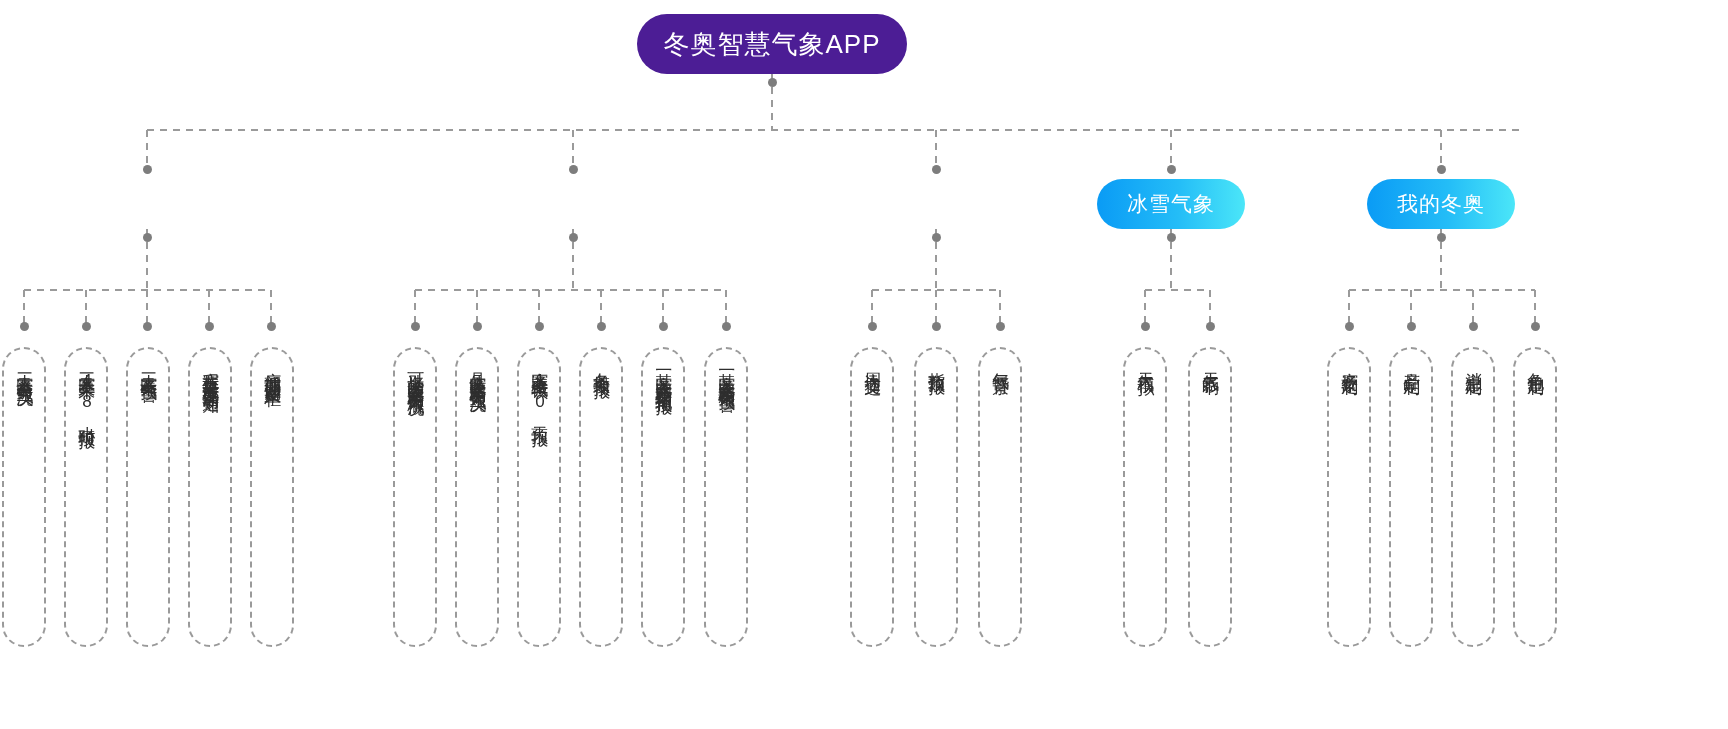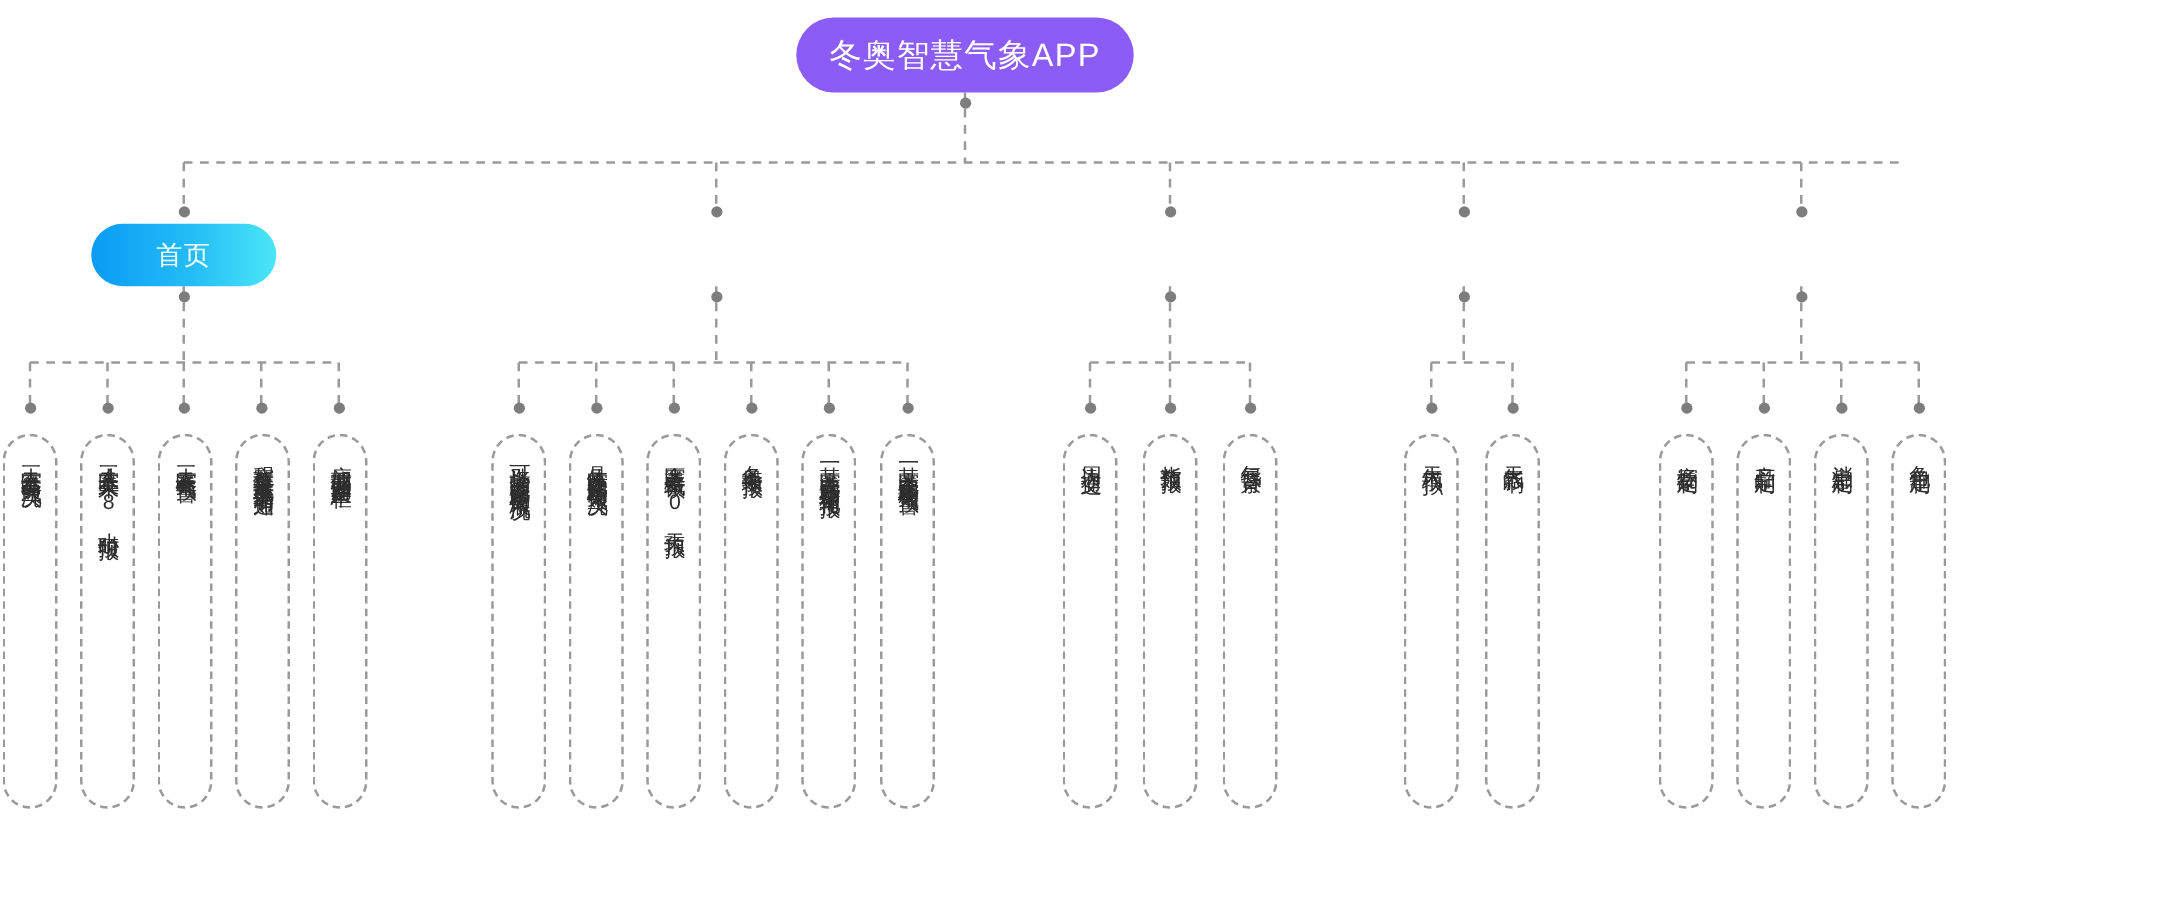--- a/index.html
+++ b/index.html
@@ -11,21 +11,21 @@
   }
   #stage{position:relative;width:1728px;height:729px;}
 
   
   #wires{position:absolute;left:0;top:0;width:1728px;height:729px;pointer-events:none;}
 
   
   .root-node{
     position:absolute;
     display:flex;align-items:center;justify-content:center;
-    background:#8b5cf6;
+    background:#4c1d95;
     color:#ffffff;
     border-radius:34px;
     font-size:26px;
     letter-spacing:1px;
     white-space:nowrap;
   }
 
   
   .l2-node{
     position:absolute;
@@ -154,22 +154,25 @@
 
   <div class="dot" style="left:1345px;top:322px;"></div>
   <div class="dot" style="left:1407px;top:322px;"></div>
   <div class="dot" style="left:1469px;top:322px;"></div>
   <div class="dot" style="left:1531px;top:322px;"></div>
 
   <div class="root-node" style="left:637px;top:14px;width:270px;height:60px;">
     <span>冬奥智慧气象APP</span>
   </div>
 
-  <div class="l2-node" style="left:73px;top:179px;width:148px;">
-    <span>首页</span>
+  <div class="l2-node" style="left:1097px;top:179px;width:148px;">
+    <span>冰雪气象</span>
+  </div>
+  <div class="l2-node" style="left:1367px;top:179px;width:148px;">
+    <span>我的冬奥</span>
   </div>
 
   <div class="leaf" style="left:2px;top:347px;width:44px;height:300px;">
     <span class="leaf-label">三大赛区当前天气实况</span>
   </div>
   <div class="leaf" style="left:64px;top:347px;width:44px;height:300px;">
     <span class="leaf-label">三大赛区未来48小时预报</span>
   </div>
   <div class="leaf" style="left:126px;top:347px;width:44px;height:300px;">
     <span class="leaf-label">三大赛区天气预警</span>

